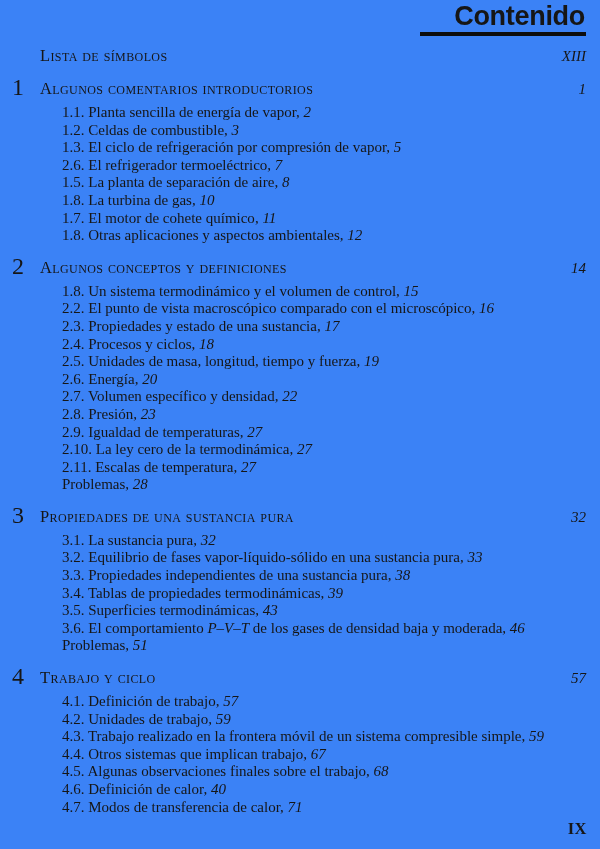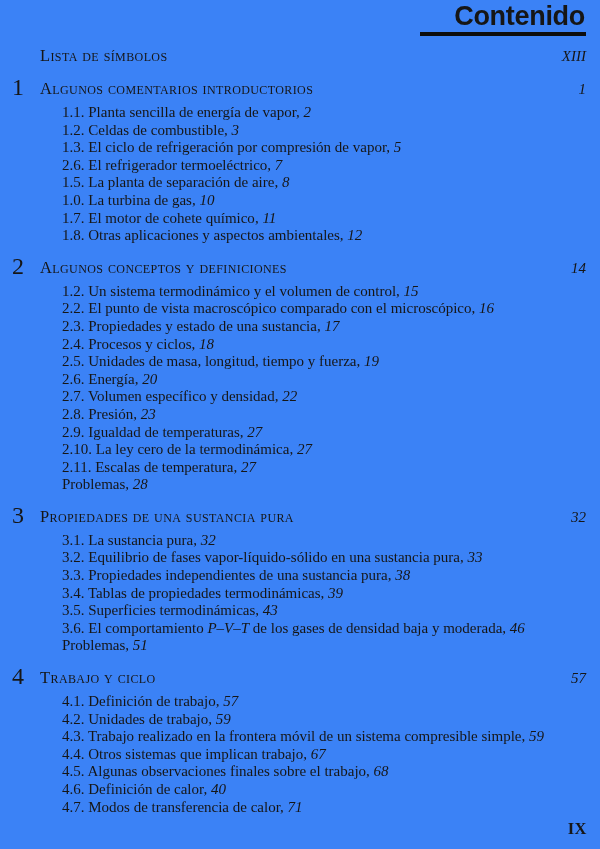--- a/index.html
+++ b/index.html
@@ -72,34 +72,34 @@
     <div class="ch-head">
       <span class="ch-title sc">Algunos comentarios introductorios</span>
       <span class="pg-italic">1</span>
     </div>
     <div class="items">
           <div class="toc-item"><span>1.1. Planta sencilla de energía de vapor</span>, <em class="pg">2</em></div>
           <div class="toc-item"><span>1.2. Celdas de combustible</span>, <em class="pg">3</em></div>
           <div class="toc-item"><span>1.3. El ciclo de refrigeración por compresión de vapor</span>, <em class="pg">5</em></div>
           <div class="toc-item"><span>2.6. El refrigerador termoeléctrico</span>, <em class="pg">7</em></div>
           <div class="toc-item"><span>1.5. La planta de separación de aire</span>, <em class="pg">8</em></div>
-          <div class="toc-item"><span>1.0. La turbina de gas</span>, <em class="pg">10</em></div>
+          <div class="toc-item"><span>1.8. La turbina de gas</span>, <em class="pg">10</em></div>
           <div class="toc-item"><span>1.7. El motor de cohete químico</span>, <em class="pg">11</em></div>
           <div class="toc-item"><span>1.8. Otras aplicaciones y aspectos ambientales</span>, <em class="pg">12</em></div>
         </div>
   </div>
 
   <div class="chapter">
     <span class="ch-num">2</span>
     <div class="ch-head">
       <span class="ch-title sc">Algunos conceptos y definiciones</span>
       <span class="pg-italic">14</span>
     </div>
     <div class="items">
-          <div class="toc-item"><span>1.2. Un sistema termodinámico y el volumen de control</span>, <em class="pg">15</em></div>
+          <div class="toc-item"><span>1.8. Un sistema termodinámico y el volumen de control</span>, <em class="pg">15</em></div>
           <div class="toc-item"><span>2.2. El punto de vista macroscópico comparado con el microscópico</span>, <em class="pg">16</em></div>
           <div class="toc-item"><span>2.3. Propiedades y estado de una sustancia</span>, <em class="pg">17</em></div>
           <div class="toc-item"><span>2.4. Procesos y ciclos</span>, <em class="pg">18</em></div>
           <div class="toc-item"><span>2.5. Unidades de masa, longitud, tiempo y fuerza</span>, <em class="pg">19</em></div>
           <div class="toc-item"><span>2.6. Energía</span>, <em class="pg">20</em></div>
           <div class="toc-item"><span>2.7. Volumen específico y densidad</span>, <em class="pg">22</em></div>
           <div class="toc-item"><span>2.8. Presión</span>, <em class="pg">23</em></div>
           <div class="toc-item"><span>2.9. Igualdad de temperaturas</span>, <em class="pg">27</em></div>
           <div class="toc-item"><span>2.10. La ley cero de la termodinámica</span>, <em class="pg">27</em></div>
           <div class="toc-item"><span>2.11. Escalas de temperatura</span>, <em class="pg">27</em></div>

